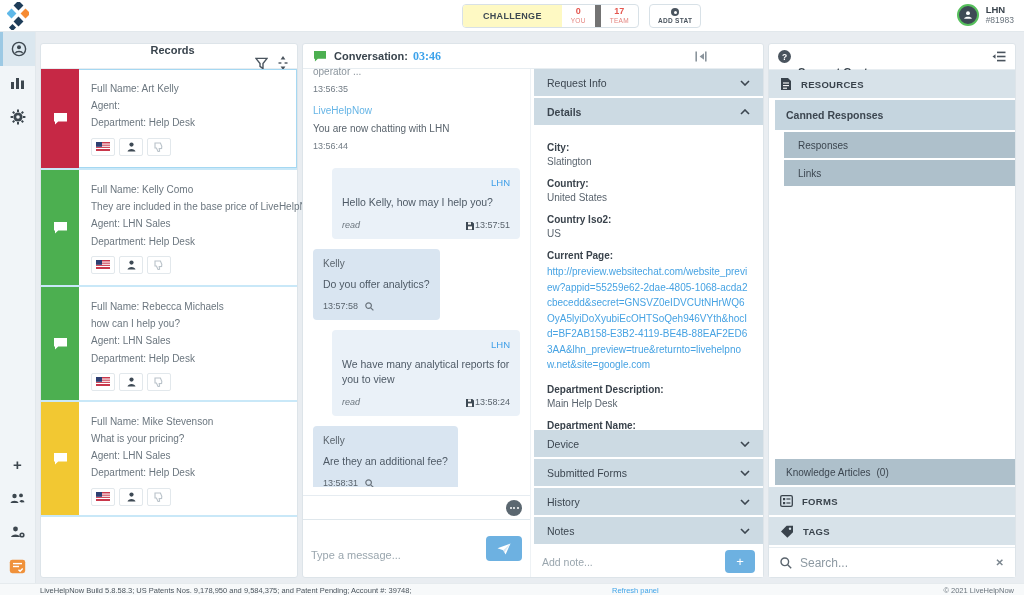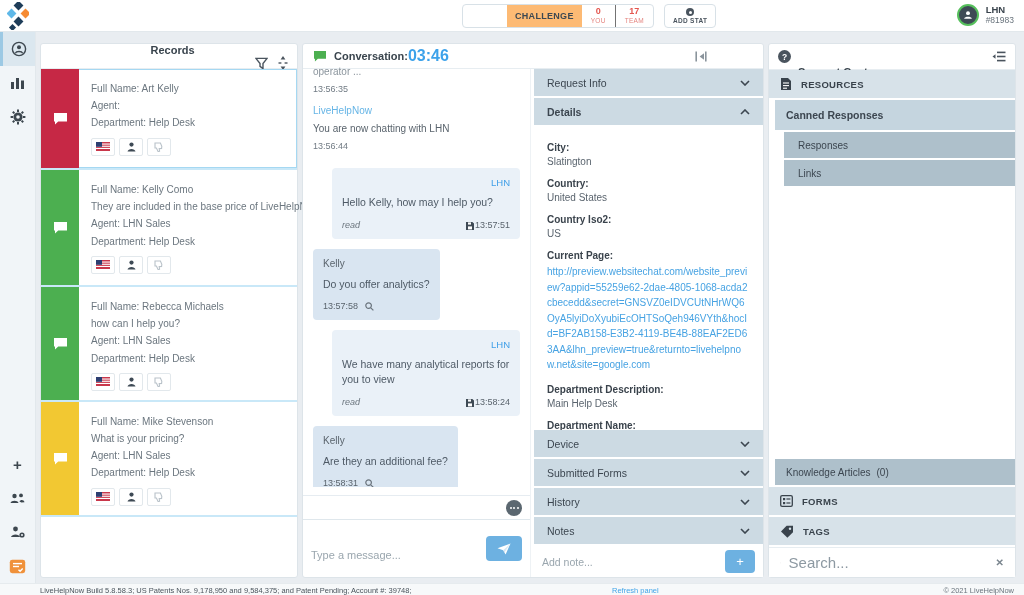--- a/index.html
+++ b/index.html
@@ -8,26 +8,26 @@
     position: relative; width: 1024px; height: 595px;
     background: #e9edf1; overflow: hidden;
     font-family: "Liberation Sans", sans-serif; color:#4a545e;
   }
   
   .topbar { position:absolute; left:0; top:0; width:1024px; height:32px;
     background:#fff; border-bottom:1px solid #e2e8ec; display:flex; align-items:center; }
   .logo { width:36px; display:flex; justify-content:center; }
   .center-group { position:absolute; left:462px; top:4px; display:flex; align-items:stretch; }
   .challenge-box { display:flex; border:1px solid #d8e1e7; border-radius:4px; overflow:hidden; background:#fff; height:24px; }
-  .challenge-btn { background:#fdba74; font-size:9px; font-weight:bold; color:#3c4852;
-    display:flex; align-items:center; padding:0 8px; letter-spacing:.3px;margin-left:44px; }
+  .challenge-btn { background:#fef9c3; font-size:9px; font-weight:bold; color:#3c4852;
+    display:flex; align-items:center; padding:0 20px; letter-spacing:.3px; }
   .stat { display:flex; flex-direction:column; align-items:center; justify-content:center; padding:0 9px; line-height:1; }
   .stat .v { color:#e4564f; font-size:9px; font-weight:bold; }
   .stat .l { color:#e4847f; font-size:6.5px; margin-top:2px; letter-spacing:.3px; }
-  .stat + .stat { border-left:1px solid #737373; }
+  .stat + .stat { border-left:6px solid #737373; }
   .addstat-btn { margin-left:10px; border:1px solid #d8e1e7; border-radius:4px; background:#fff;
     display:flex; flex-direction:column; align-items:center; justify-content:center; padding:2px 8px; height:24px; }
   .addstat-btn .lbl { font-size:6.5px; font-weight:bold; color:#4a545e; margin-top:1px; letter-spacing:.3px; }
   .addstat-ico { width:8px; height:8px; border-radius:50%; background:#4a545e; position:relative; }
   .addstat-ico::after { content:""; position:absolute; left:2.5px; top:2.5px; width:3px; height:3px; border-radius:50%; background:#fff; }
   .userbox { position:absolute; right:10px; top:4px; display:flex; align-items:center; gap:7px; }
   .avatar { width:22px; height:22px; border-radius:50%; background:#3e4a55; border:2px solid #57c05d;
     display:flex; align-items:center; justify-content:center; }
   .user-meta { display:flex; flex-direction:column; line-height:1.15; }
   .user-name { font-size:9.5px; font-weight:bold; color:#39434c; }
@@ -53,21 +53,21 @@
   .rec-bar { width:38px; flex:0 0 38px; display:flex; align-items:center; justify-content:center; }
   .rec-body { flex:1; padding:11px 10px 9px 12px;border-radius:26px; }
   .rec-line { font-size:10px; color:#6b767f; line-height:1.72; white-space:nowrap; overflow:hidden; }
   .rec-actions { display:flex; gap:4px; margin-top:6px; }
   .rec-act { width:24px; height:18px; border:1px solid #e2e8ec; border-radius:2px;
     display:flex; align-items:center; justify-content:center; background:#fff; }
   
   .convo { left:302px; width:462px; display:flex; flex-direction:column; }
   .convo-head { height:25px; display:flex; align-items:center; padding:0 10px; border-bottom:1px solid #e7edf1; flex:0 0 25px;}
   .convo-title { font-size:11px; font-weight:bold; color:#39444d; margin-left:7px; }
-  .convo-time { font-size:16px; color:#3da2ea; font-weight:bold; }
+  .convo-time { font-size:12px; color:#3da2ea; margin-left:5px; font-weight:bold;font-family:Liberation Serif, serif; }
   .convo-collapse { margin-left:auto; margin-right:46px; }
   .convo-body { flex:1; display:flex; min-height:0; }
   .chat-col { width:228px; flex:0 0 228px; display:flex; flex-direction:column; border-right:1px solid #eef2f5; }
   .chat-scroll { flex:1; overflow:hidden; padding:0 10px; display:flex; flex-direction:column; }
   .sys-line { font-size:10px; color:#8a949c; margin-top:2px; }
   .sys-time { font-size:9px; color:#717b84; margin:7px 0; }
   .sys-provider { font-size:10px; color:#66b5e6; margin-top:4px; }
   .sys-text { font-size:10px; color:#5a646d; margin-top:7px; }
   .msg { border-radius:4px; padding:8px 10px 7px; margin-top:10px; font-size:10.5px; color:#4e5a66; line-height:1.45; }
   .msg.right { background:#eaf1f8; align-self:flex-end; width:188px; }
@@ -114,21 +114,21 @@
   .sup-title { font-size:11px; color:#39444d; margin-left:7px; font-weight:bold;margin-top:30px;}
   .sup-toc { margin-left:auto; }
   .sup-row { display:flex; align-items:center; padding:0 11px; border-bottom:2px solid #fff; }
   .row-resources { height:30px; background:#d7e2e9; font-size:9.5px; font-weight:bold; color:#39434c; letter-spacing:.3px; gap:9px; }
   .row-canned { height:32px; background:#c5d5df; margin-left:6px; font-size:10.5px; font-weight:bold; color:#3c4650; }
   .row-sub { height:28px; background:#aec0cb; margin-left:15px; font-size:10px; color:#3c4650; padding-left:14px; }
   .sup-spacer { flex:1; background:#fff; }
   .row-knowledge { height:28px; background:#aec0cb; margin-left:6px; font-size:10px; color:#3c4650; gap:6px; }
   .row-flat { height:30px; background:#d7e2e9; font-size:9.5px; font-weight:bold; color:#39434c; letter-spacing:.3px; gap:9px; }
   .sup-search { height:30px; flex:0 0 30px; background:#fff; display:flex; align-items:center; padding:0 11px; gap:8px; border-top:1px solid #e7edf1; }
-  .sup-search input { flex:1; border:none; outline:none; font-size:15px; color:#4a545e; font-family:"Liberation Sans",sans-serif; }
+  .sup-search input { flex:1; border:none; outline:none; font-size:12px; color:#4a545e; font-family:"Liberation Sans",sans-serif; }
   .sup-search input::placeholder { color:#8d99a2; }
   .close-x { color:#7a858e; font-size:10px; font-weight:bold; }
   
   .statusbar { position:absolute; left:0; top:583px; width:1024px; height:12px; background:#f7f9fa;
     border-top:1px solid #e6ebee; font-size:7.5px; color:#4a545c; }
   .status-left { position:absolute; left:40px; top:2px; }
   .status-refresh { position:absolute; left:612px; top:2px; color:#42a5e8; }
   .status-copy { position:absolute; right:10px; top:2px; color:#6a747d; }
   svg { display:block; }
 </style>

